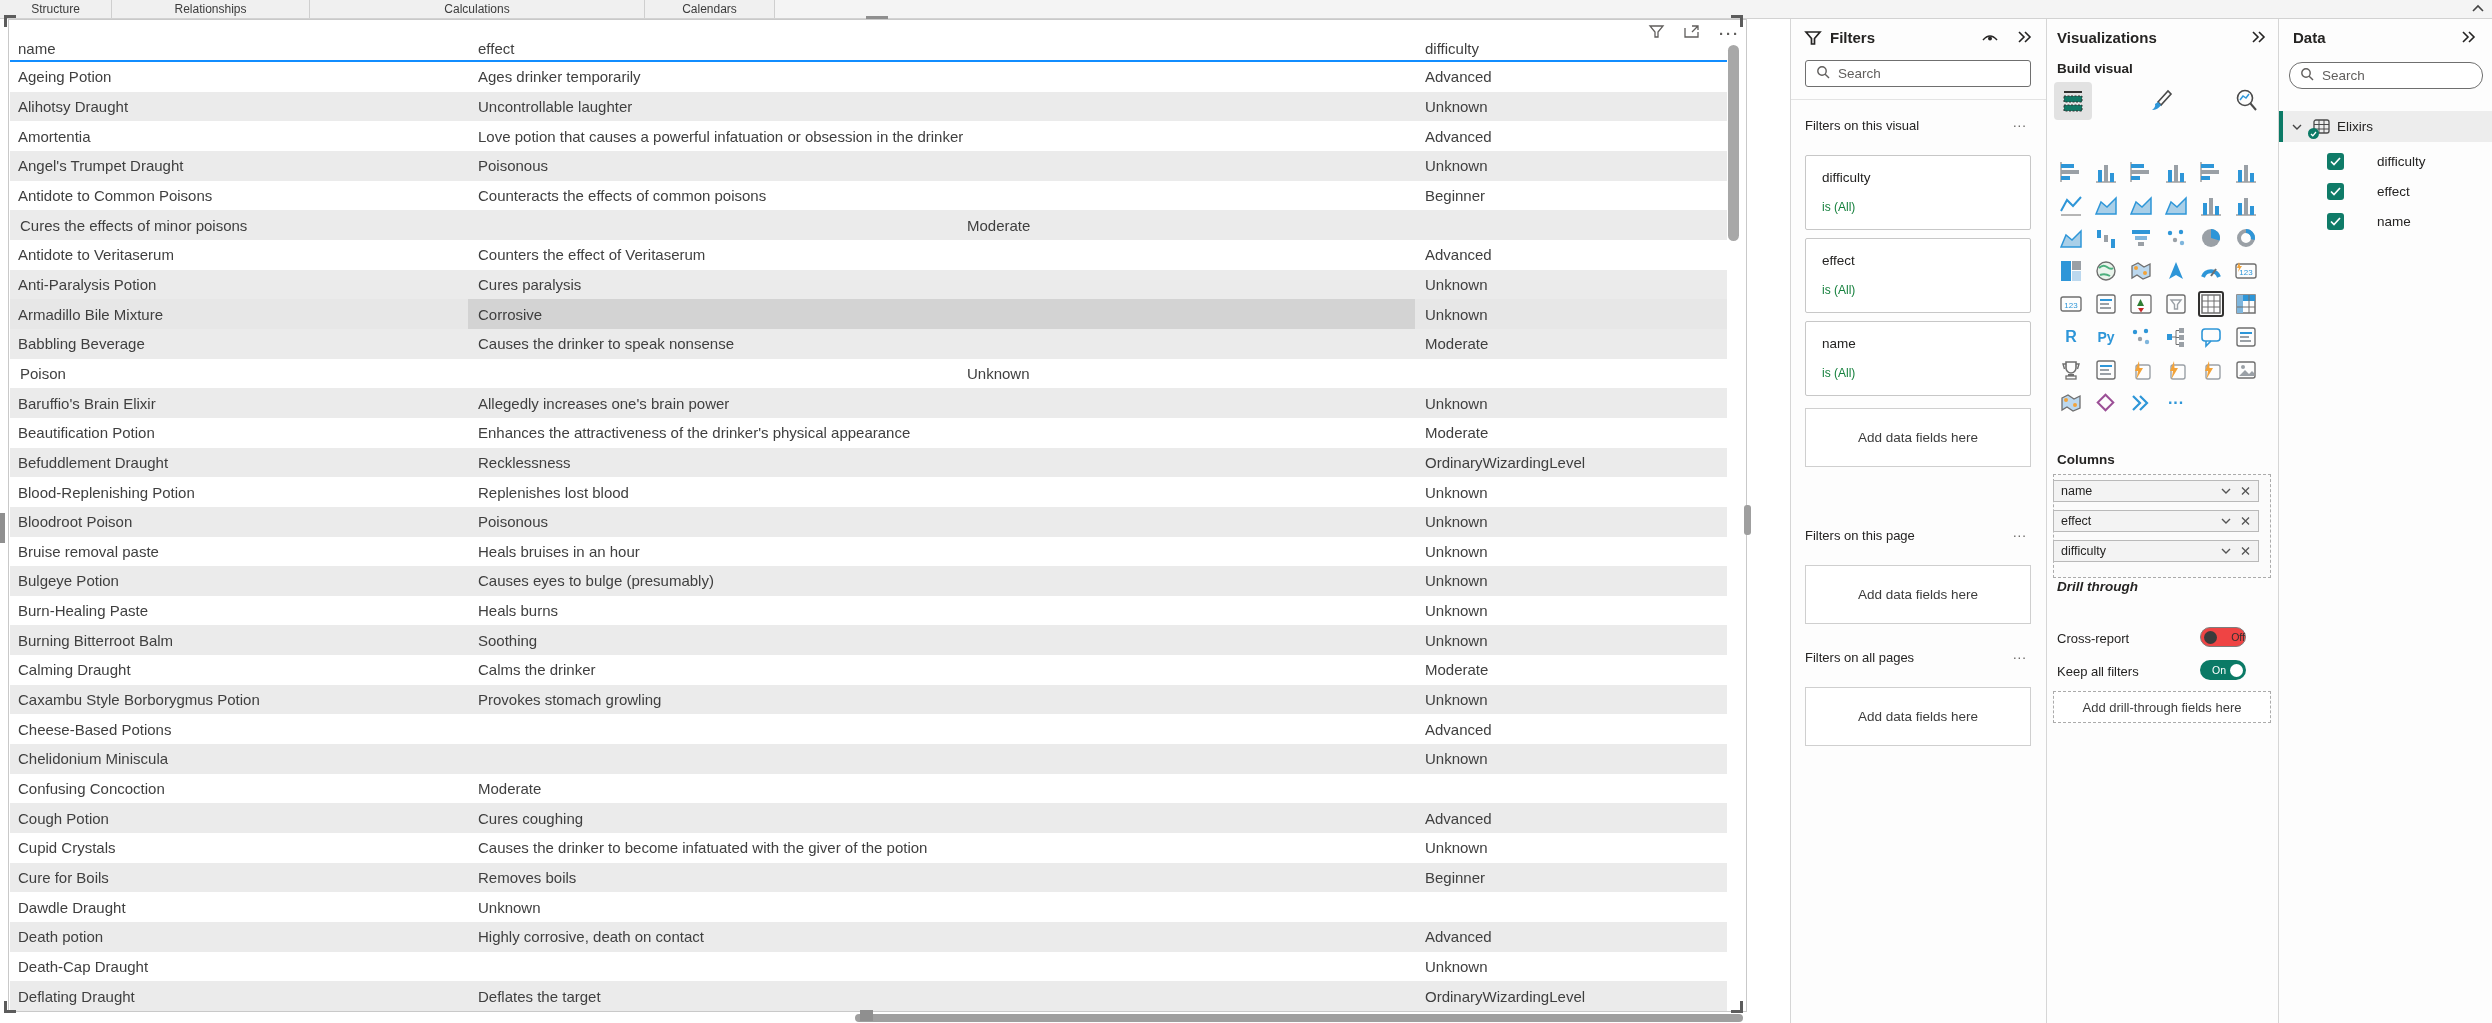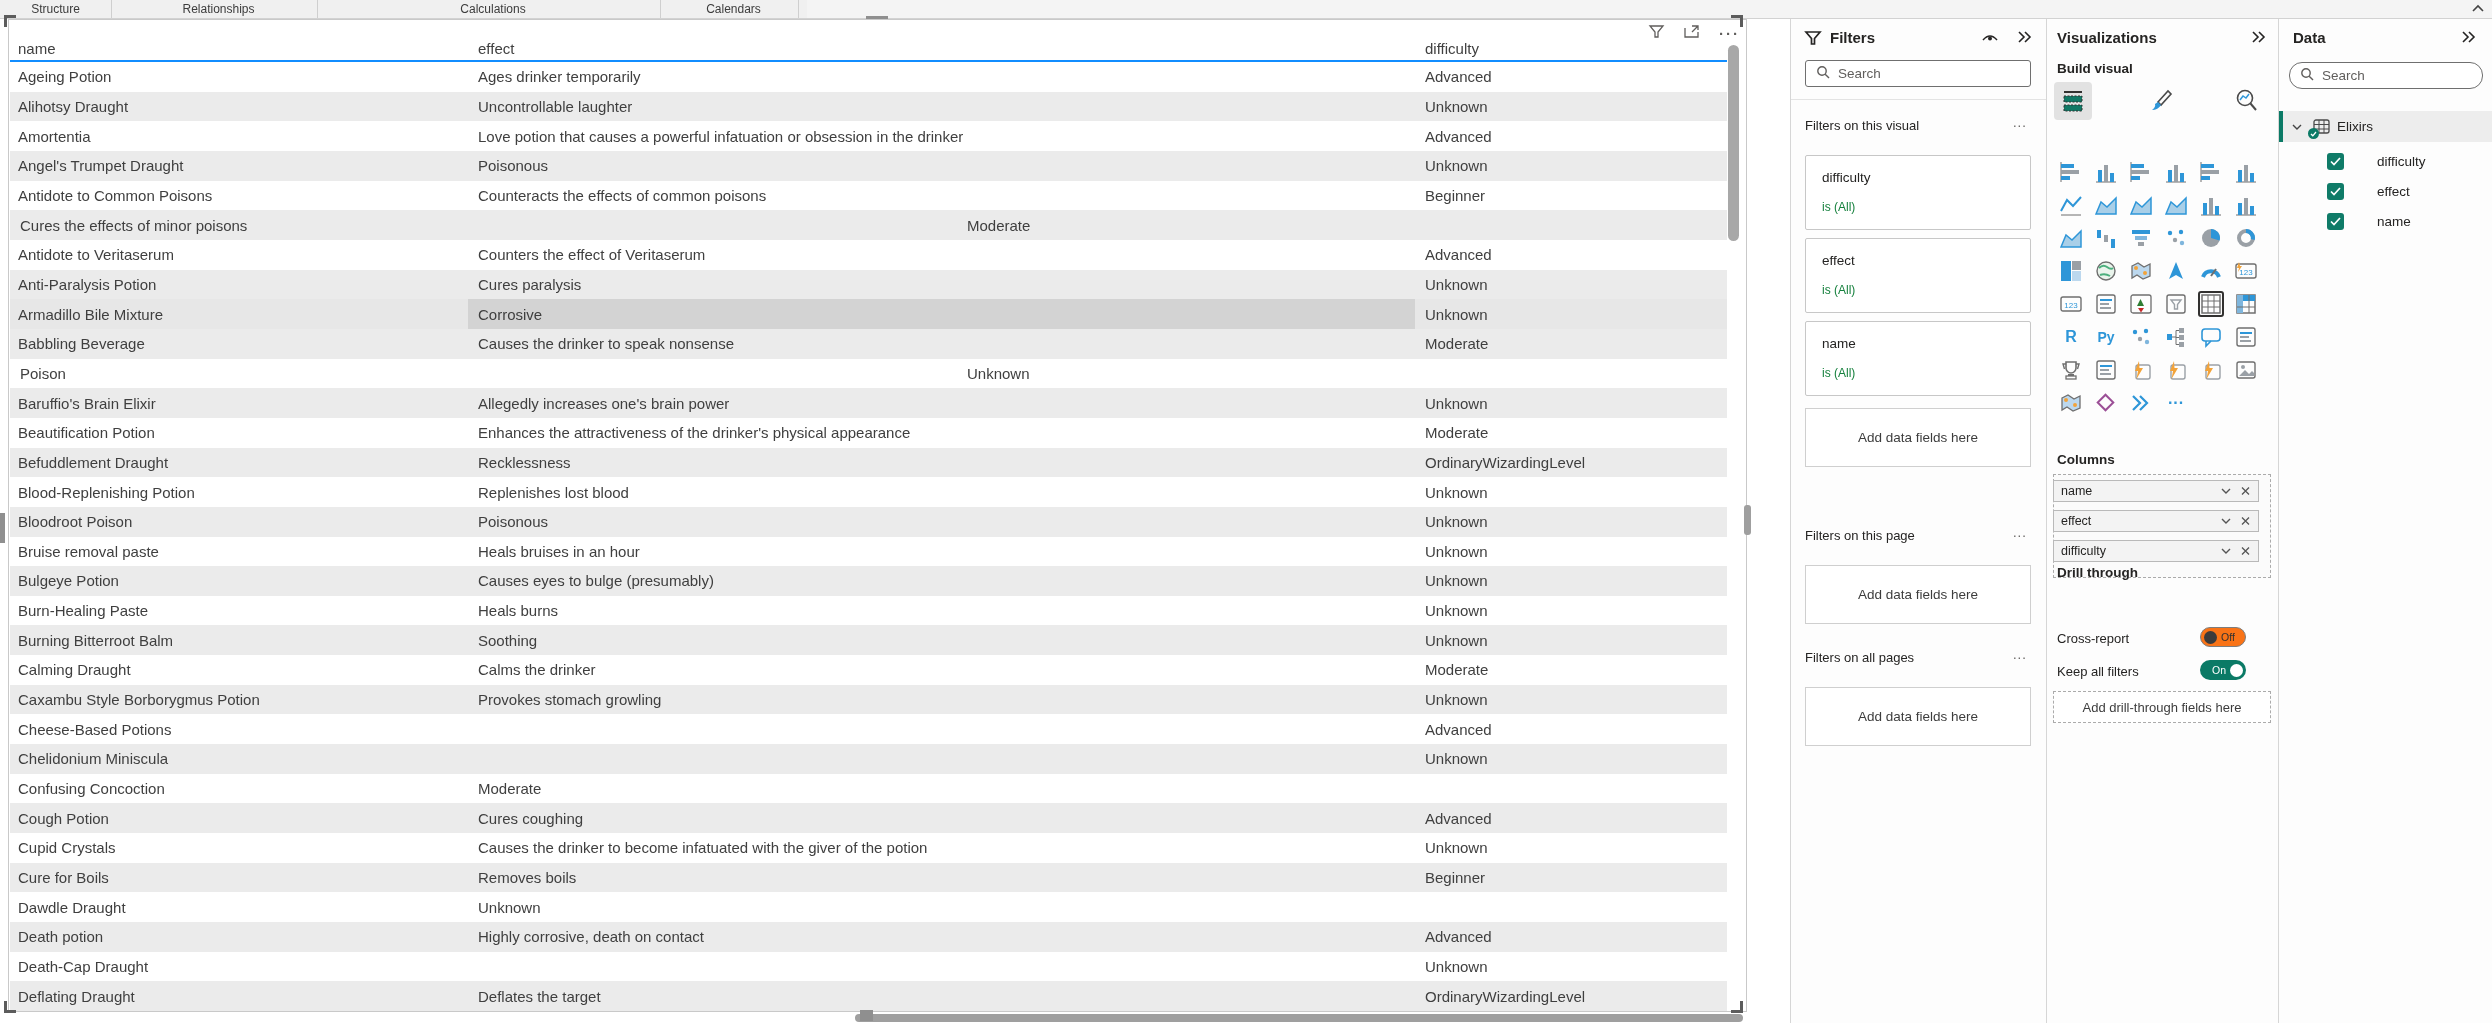--- a/index.html
+++ b/index.html
@@ -2,21 +2,21 @@
 <html><head>
 <meta charset="utf-8">
 <style>
   * { margin:0; padding:0; box-sizing:border-box; }
   html,body { width:2492px; height:1023px; background:#fff; overflow:hidden;
     font-family:"Liberation Sans", sans-serif; color:#3f3f3f; }
   .abs { position:absolute; }
 
   
   #tabstrip { left:0; top:0; width:2492px; height:19px; background:#f0f0f0;
-    border-bottom:1px solid #d2d2d2; display:flex;gap:8px; }
+    border-bottom:1px solid #d2d2d2; display:flex; }
   .page-tab { height:100%; display:flex; align-items:center; justify-content:center;
     font-size:12px; color:#3c3c3c; border-right:1px solid #cfcfcf; background:#f0f0f0; cursor:default; }
   #tabstrip .filler { flex:1; border-right:none; background:#f4f4f4; }
   #ribbon-caret { right:6px; top:2px; width:16px; height:14px; }
 
   
   #visual { left:8px; top:19px; width:1739px; height:993px; border:1px solid #c9c9c9; background:#fff; }
   
   .rz { background:#8f8f8f; }
   .rz-corner { width:12px; height:12px; background:transparent; }
@@ -70,21 +70,21 @@
   .viz-tab.sel { background:#e2e2e2; }
   #gallery { position:absolute; left:8px; top:140px; width:216px; }
   .gcell { position:absolute; width:26px; height:26px; display:flex; align-items:center; justify-content:center; }
   .gcell.sel { border:2px solid #323130; border-radius:3px; }
   .gcell .txtg { font-weight:bold; color:#2e96d8; }
   .well { position:absolute; left:6px; width:218px; border:1px dashed #ababab; background:#fbfbfb; }
   .pill { position:absolute; left:6px; width:206px; height:22px; background:#f3f3f3; border:1px solid #b9b9b9;
     display:flex; align-items:center; font-size:12.5px; color:#252423; padding-left:7px; }
   .pill .pic { position:absolute; top:3px; }
   .toggle-off { position:absolute; width:46px; height:20px; border:1px solid #7d7d7d; border-radius:10px;
-    background:#f97316; display:flex; align-items:center; }
+    background:#ef4444; display:flex; align-items:center;justify-content:space-between; }
   .toggle-off .dot { width:13px; height:13px; border-radius:50%; background:#3b3b3b; margin-left:3px; }
   .toggle-off .lbl { font-size:10.5px; color:#323130; margin-left:4px; }
   .toggle-on { position:absolute; width:46px; height:20px; border-radius:10px;
     background:#0b7a66; display:flex; align-items:center; justify-content:flex-end; }
   .toggle-on .dot { width:13px; height:13px; border-radius:50%; background:#fff; margin-right:3px; }
   .toggle-on .lbl { font-size:10.5px; color:#fff; margin-right:4px; }
   .dashbox { position:absolute; left:6px; width:218px; height:32px; border:1px dashed #ababab; background:#fff;
     display:flex; align-items:center; justify-content:center; font-size:13px; color:#3d3d3d; }
   .bold13 { font-size:13.5px; font-weight:bold; color:#252423; }
 
@@ -741,21 +741,21 @@
       <svg width="12" height="14" viewBox="0 0 12 14">
             <path d="M2,5 L6,9 L10,5" fill="none" stroke="#555" stroke-width="1.4"></path>
           </svg></span>
     <span class="pic" style="right:7px;">
       <svg width="11" height="14" viewBox="0 0 11 14">
             <path d="M2,3.5 L9,10.5 M9,3.5 L2,10.5" stroke="#555" stroke-width="1.3"></path>
           </svg></span>
       </div>
     </div>
 
-  <span class="abs bold13" style="left:10px; top:546px;">Drill through</span>
+  <span class="abs bold13" style="left:10px; top:560px;font-style:italic;">Drill through</span>
   <span class="abs sec-label" style="left:10px; top:612px;">Cross-report</span>
   <div class="toggle-off" style="left:153px; top:608px;">
     <span class="dot"></span>
     <span class="lbl">Off</span>
   </div>
   <span class="abs sec-label" style="left:10px; top:645px;">Keep all filters</span>
   <div class="toggle-on" style="left:153px; top:641px;">
     <span class="lbl">On</span>
     <span class="dot"></span>
   </div>

